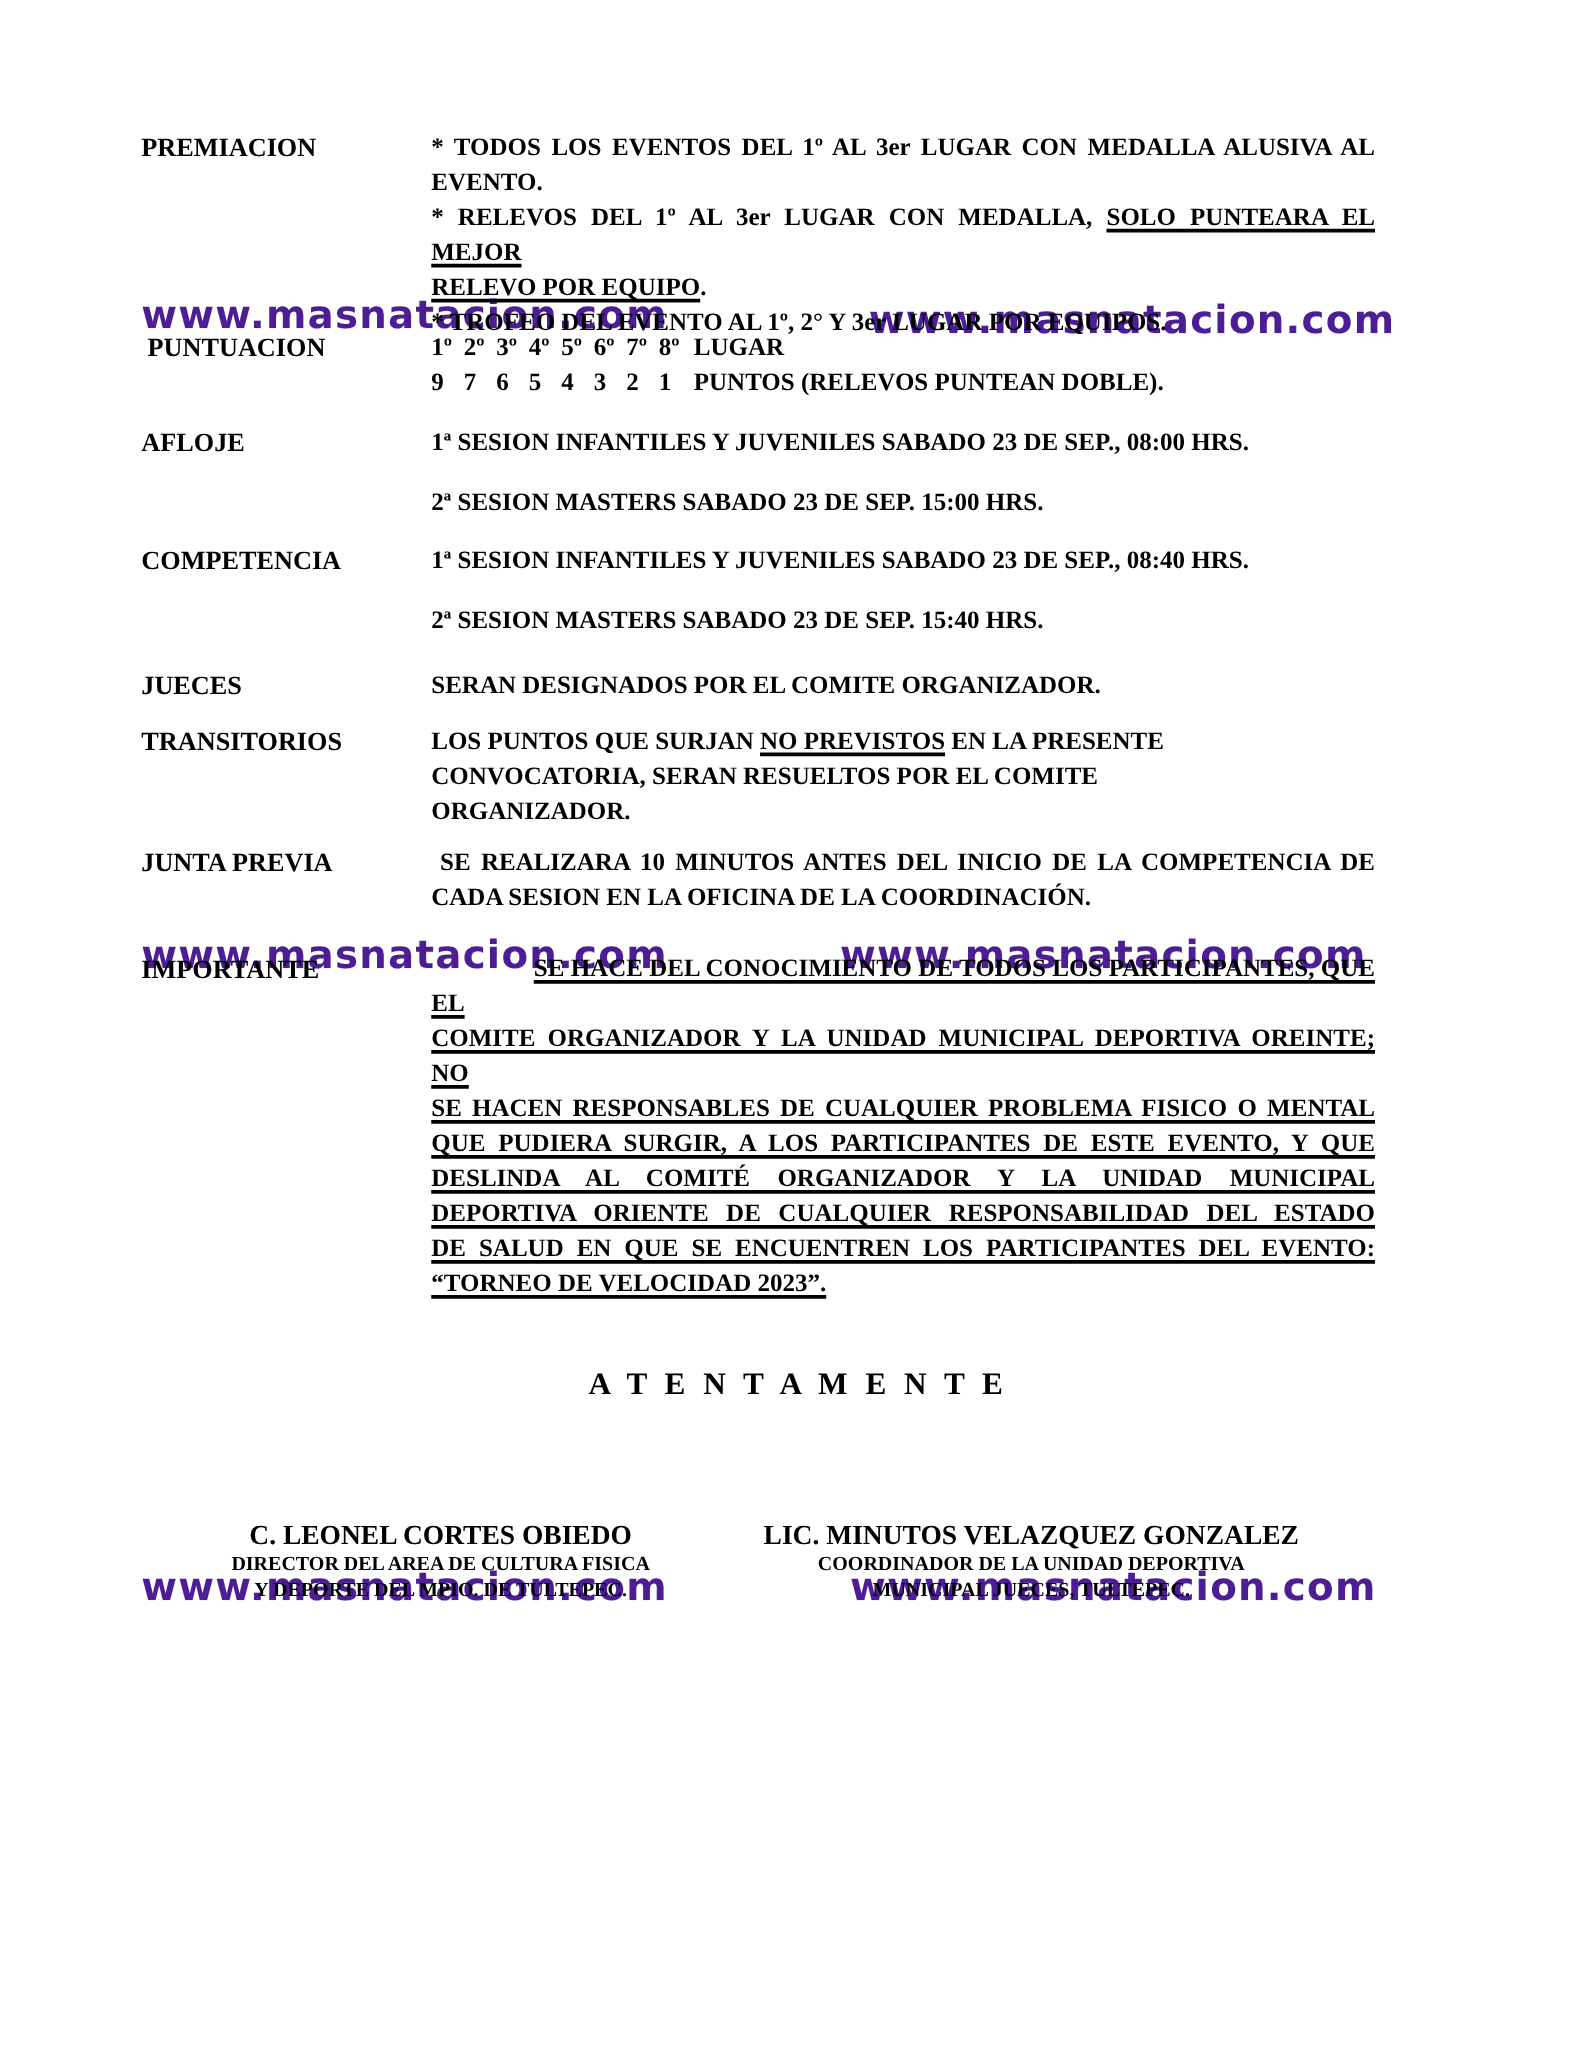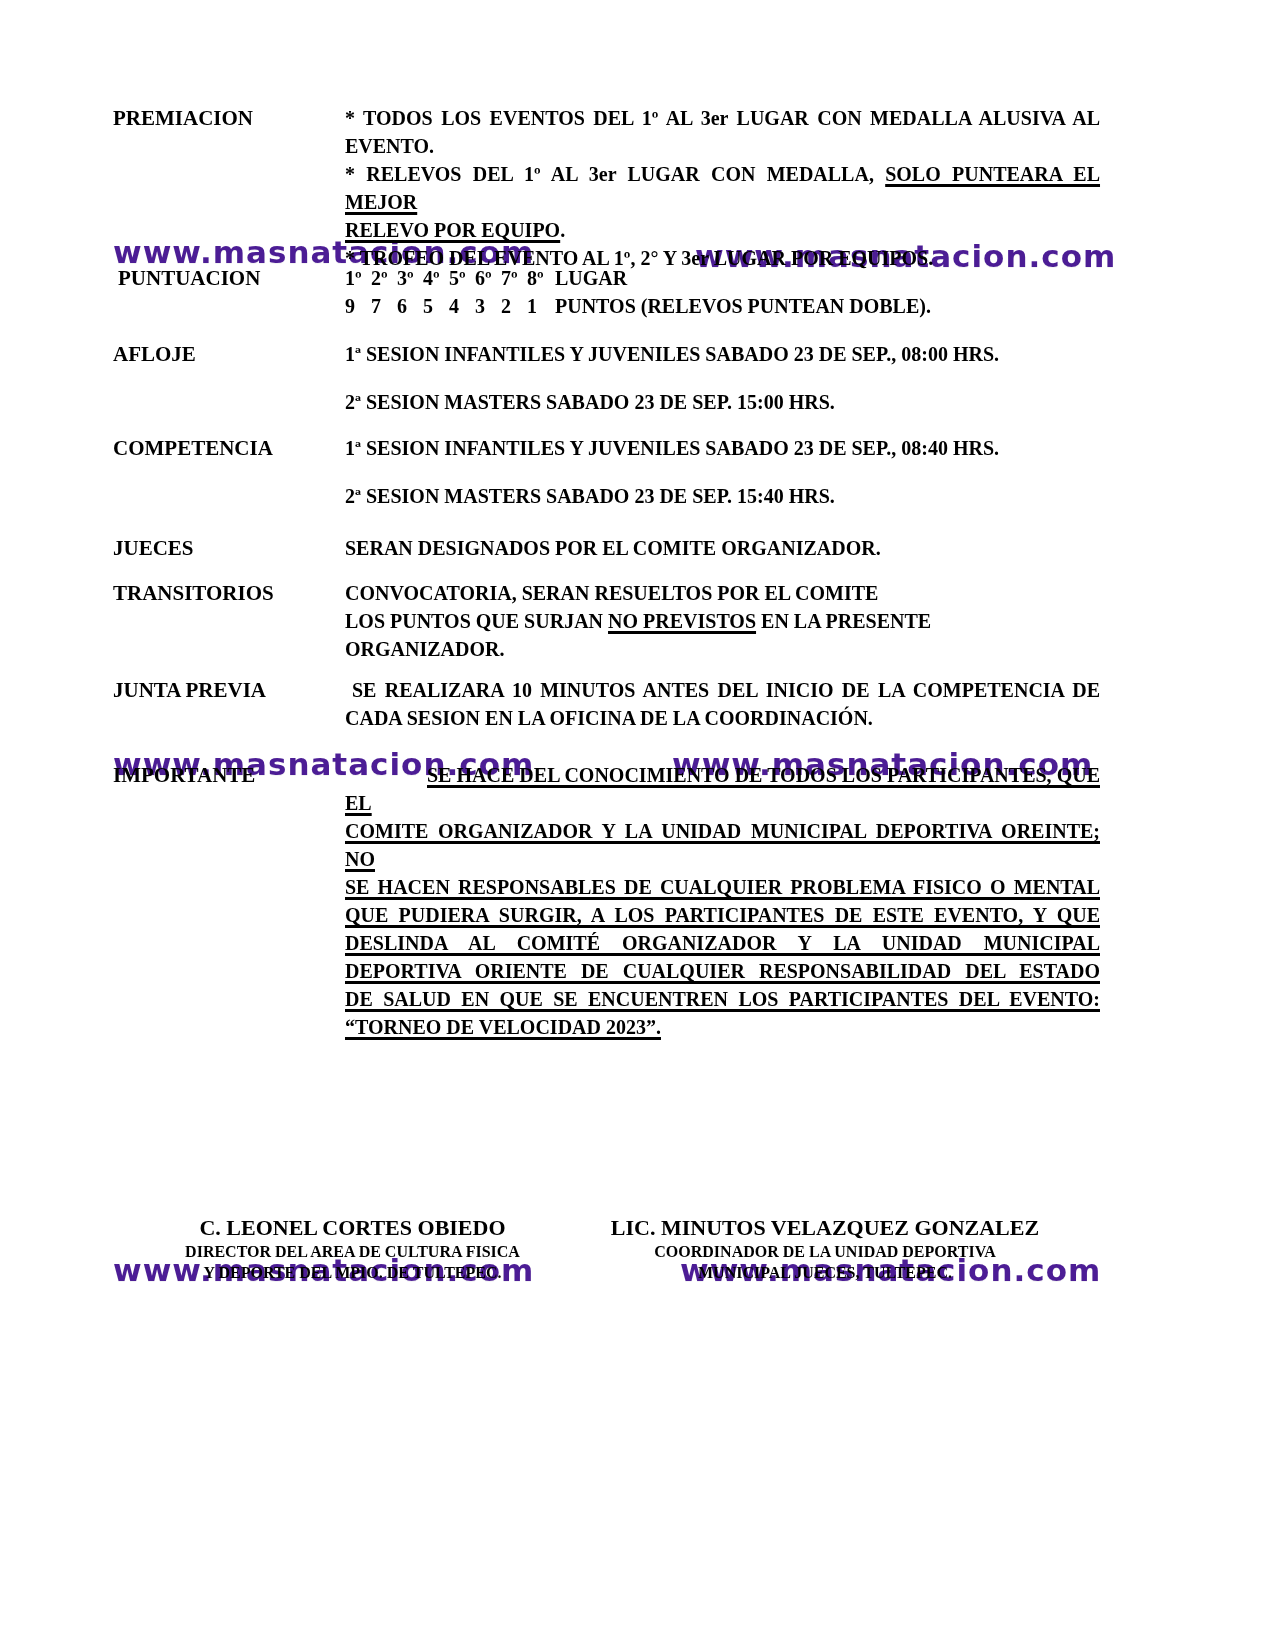--- a/index.html
+++ b/index.html
@@ -103,22 +103,22 @@
 
   <div class="lbl" style="top:434px;">COMPETENCIA</div>
   <div class="content" style="top:434px;white-space:nowrap;">1ª SESION INFANTILES Y JUVENILES SABADO 23 DE SEP., 08:40 HRS.</div>
   <div class="content" style="top:482px;white-space:nowrap;">2ª SESION MASTERS SABADO 23 DE SEP. 15:40 HRS.</div>
 
   <div class="lbl" style="top:534px;">JUECES</div>
   <div class="content" style="top:534px;white-space:nowrap;">SERAN DESIGNADOS POR EL COMITE ORGANIZADOR.</div>
 
   <div class="lbl" style="top:579px;">TRANSITORIOS</div>
   <div class="content" style="top:579px;">
+    <span class="ln"><span>LOS PUNTOS QUE SURJAN </span><span class="ul">NO PREVISTOS</span><span> EN LA PRESENTE</span></span>
     <span class="ln">CONVOCATORIA, SERAN RESUELTOS POR EL COMITE</span>
-    <span class="ln"><span>LOS PUNTOS QUE SURJAN </span><span class="ul">NO PREVISTOS</span><span> EN LA PRESENTE</span></span>
     <span class="ln">ORGANIZADOR.</span>
   </div>
 
   <div class="lbl" style="top:676px;">JUNTA PREVIA</div>
   <div class="content" style="top:676px;">
     <span class="ln just indent-sm">SE REALIZARA 10 MINUTOS ANTES DEL INICIO DE LA COMPETENCIA DE</span>
     <span class="ln">CADA SESION EN LA OFICINA DE LA COORDINACIÓN.</span>
   </div>
 
   <div class="lbl lbl-ul" style="top:761px;">IMPORTANTE</div>
@@ -126,20 +126,21 @@
     <span class="ln just ul indent1">SE HACE DEL CONOCIMIENTO DE TODOS LOS PARTICIPANTES, QUE EL</span>
     <span class="ln just ul">COMITE ORGANIZADOR Y LA UNIDAD MUNICIPAL DEPORTIVA OREINTE; NO</span>
     <span class="ln just ul">SE HACEN RESPONSABLES DE CUALQUIER PROBLEMA FISICO O MENTAL</span>
     <span class="ln just ul">QUE PUDIERA SURGIR, A LOS PARTICIPANTES DE ESTE EVENTO, Y QUE</span>
     <span class="ln just ul">DESLINDA AL COMITÉ ORGANIZADOR Y LA UNIDAD MUNICIPAL</span>
     <span class="ln just ul">DEPORTIVA ORIENTE DE CUALQUIER RESPONSABILIDAD DEL ESTADO</span>
     <span class="ln just ul">DE SALUD EN QUE SE ENCUENTREN LOS PARTICIPANTES DEL EVENTO:</span>
     <span class="ln ul">“TORNEO DE VELOCIDAD 2023”.</span>
   </div>
 
+  <div class="closing">A T E N T A M E N T E</div>
 
   <div class="sig" style="left:160px;top:1214px;width:385px;">
     <div class="sig-name">C. LEONEL CORTES OBIEDO</div>
     <div class="sig-title">DIRECTOR DEL AREA DE CULTURA FISICA</div>
     <div class="sig-title">Y DEPORTE DEL MPIO. DE TULTEPEC.</div>
   </div>
   <div class="sig" style="left:610px;top:1214px;width:430px;">
     <div class="sig-name">LIC. MINUTOS VELAZQUEZ GONZALEZ</div>
     <div class="sig-title">COORDINADOR DE LA UNIDAD DEPORTIVA</div>
     <div class="sig-title">MUNICIPAL JUECES, TULTEPEC.</div>

